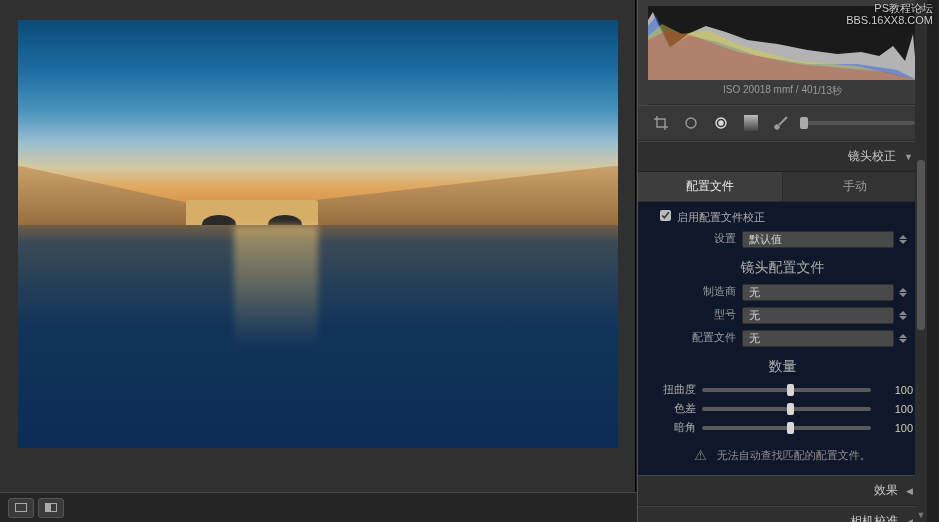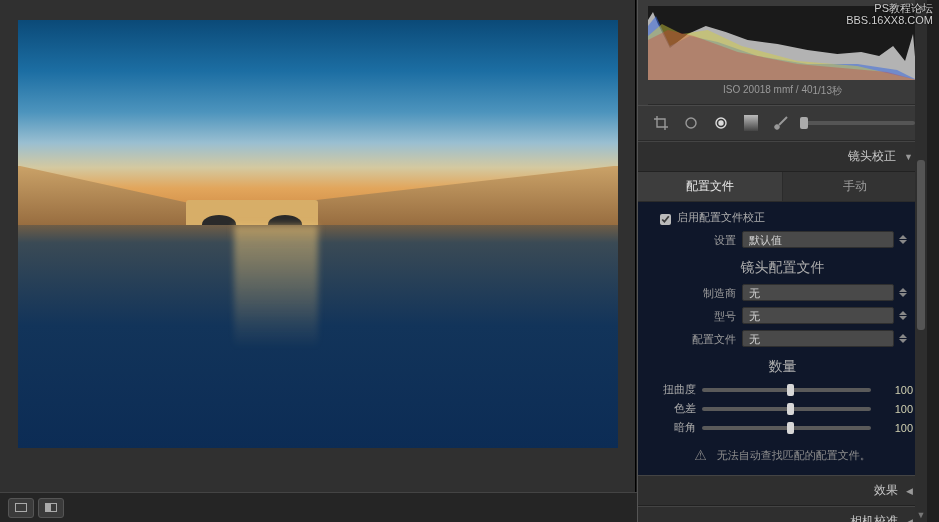--- a/index.html
+++ b/index.html
@@ -123,36 +123,37 @@
   .tab {
     flex:1; display:flex; align-items:center; justify-content:center;
     font-size:12px; color:#9c9c9c; cursor:pointer;
     border-right:1px solid #2b2b2b;
     background:#333;
   }
   .tab:last-child{border-right:none;}
   .tab.active { color:#e8e8e8; background:#3d3d3d; }
 
   .row {
-    display:flex; align-items:flex-end;
+    display:flex; align-items:flex-start;
     padding:3px 18px 3px 38px;
     font-size:11px; color:#aeaeae;
     position:relative;
   }
   .row.check { padding-left:22px; padding-top:8px; }
   .row.check input{
     accent-color:#bbb; margin-right:6px; width:11px; height:11px;
   }
   .row .lbl { width:60px; text-align:right; margin-right:6px; color:#9c9c9c;}
   .row .val {
     flex:1; height:17px; line-height:16px;
     padding:0 6px;
     background:#494949; color:#d0d0d0;
     border:1px solid #2f2f2f; border-radius:2px;
     font-size:11px;
+    font-family:Liberation Mono, monospace;
   }
   .row .arrows {
     width:13px; height:17px; margin-left:2px;
     display:flex; flex-direction:column; justify-content:center; gap:1px;
   }
   .arrows span{
     display:block; width:0; height:0; margin:0 auto;
     border-left:4px solid transparent; border-right:4px solid transparent;
     cursor:pointer;
   }

